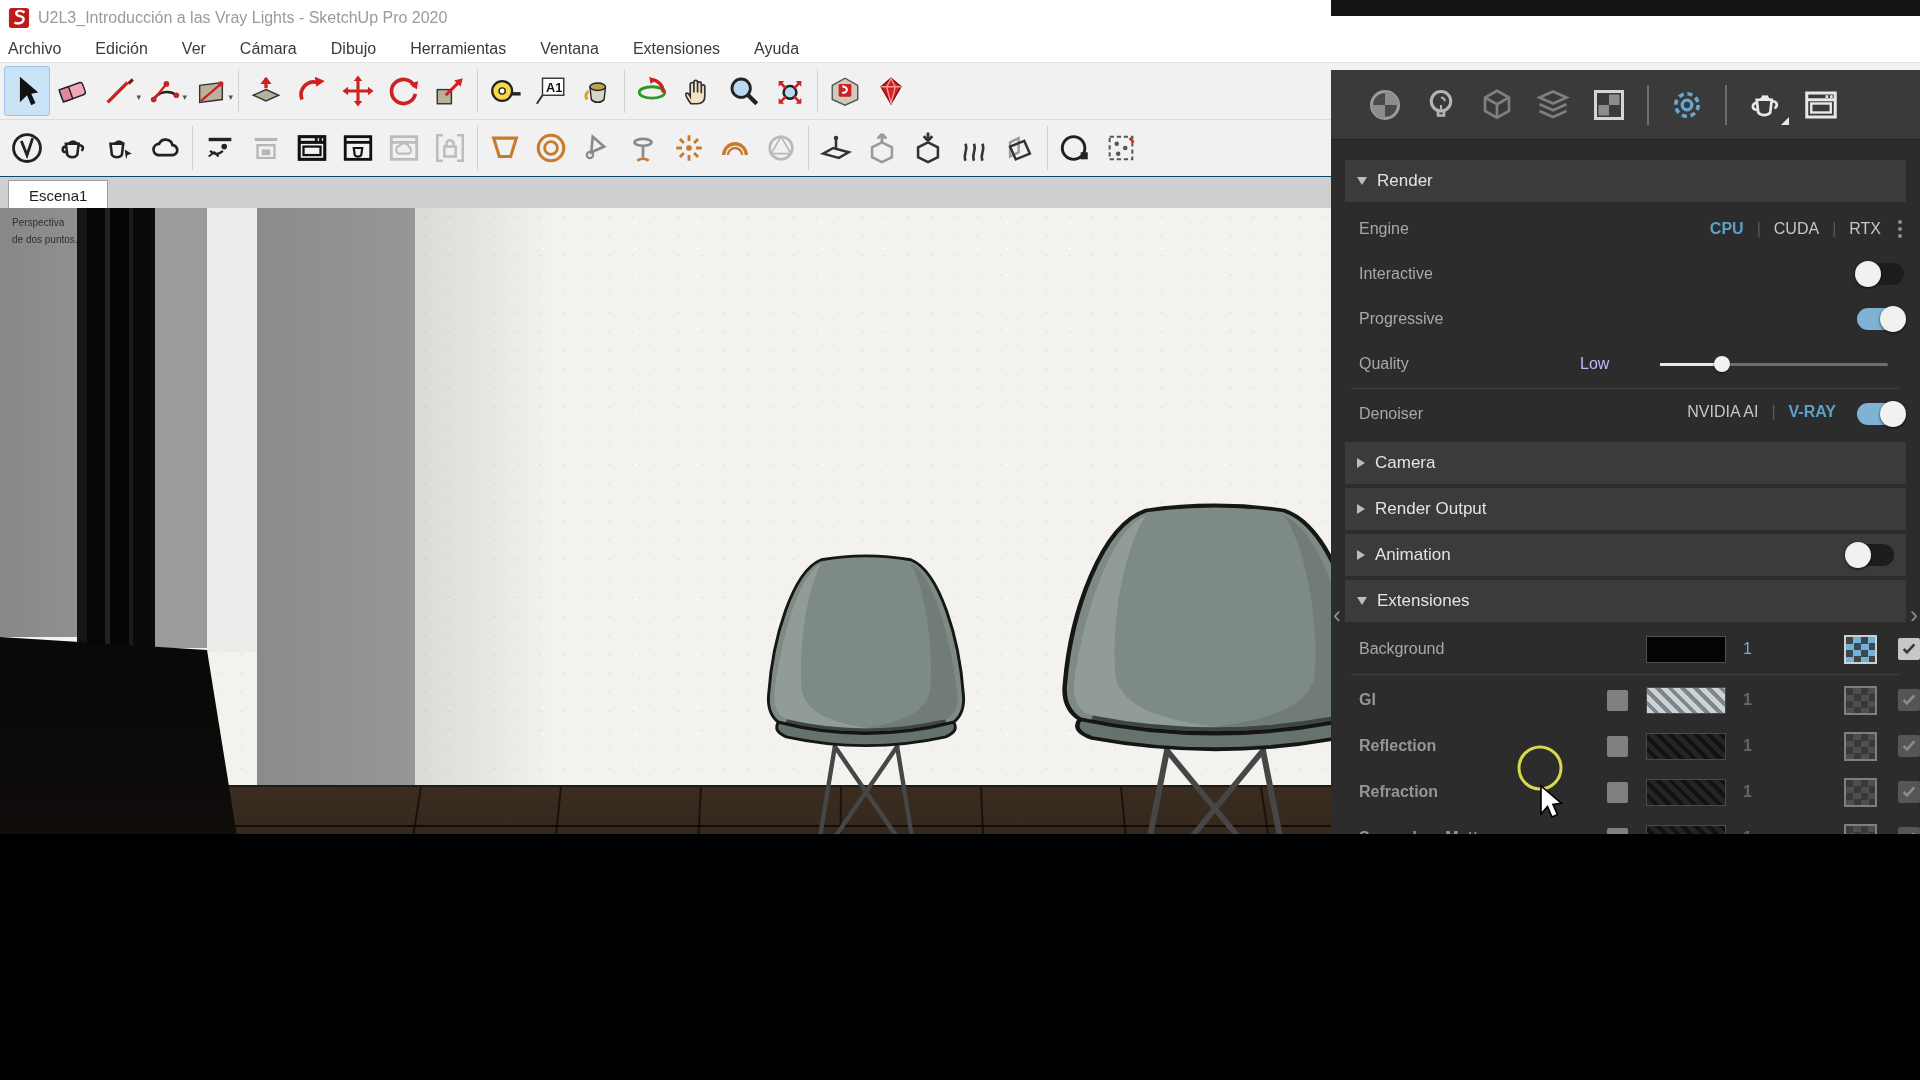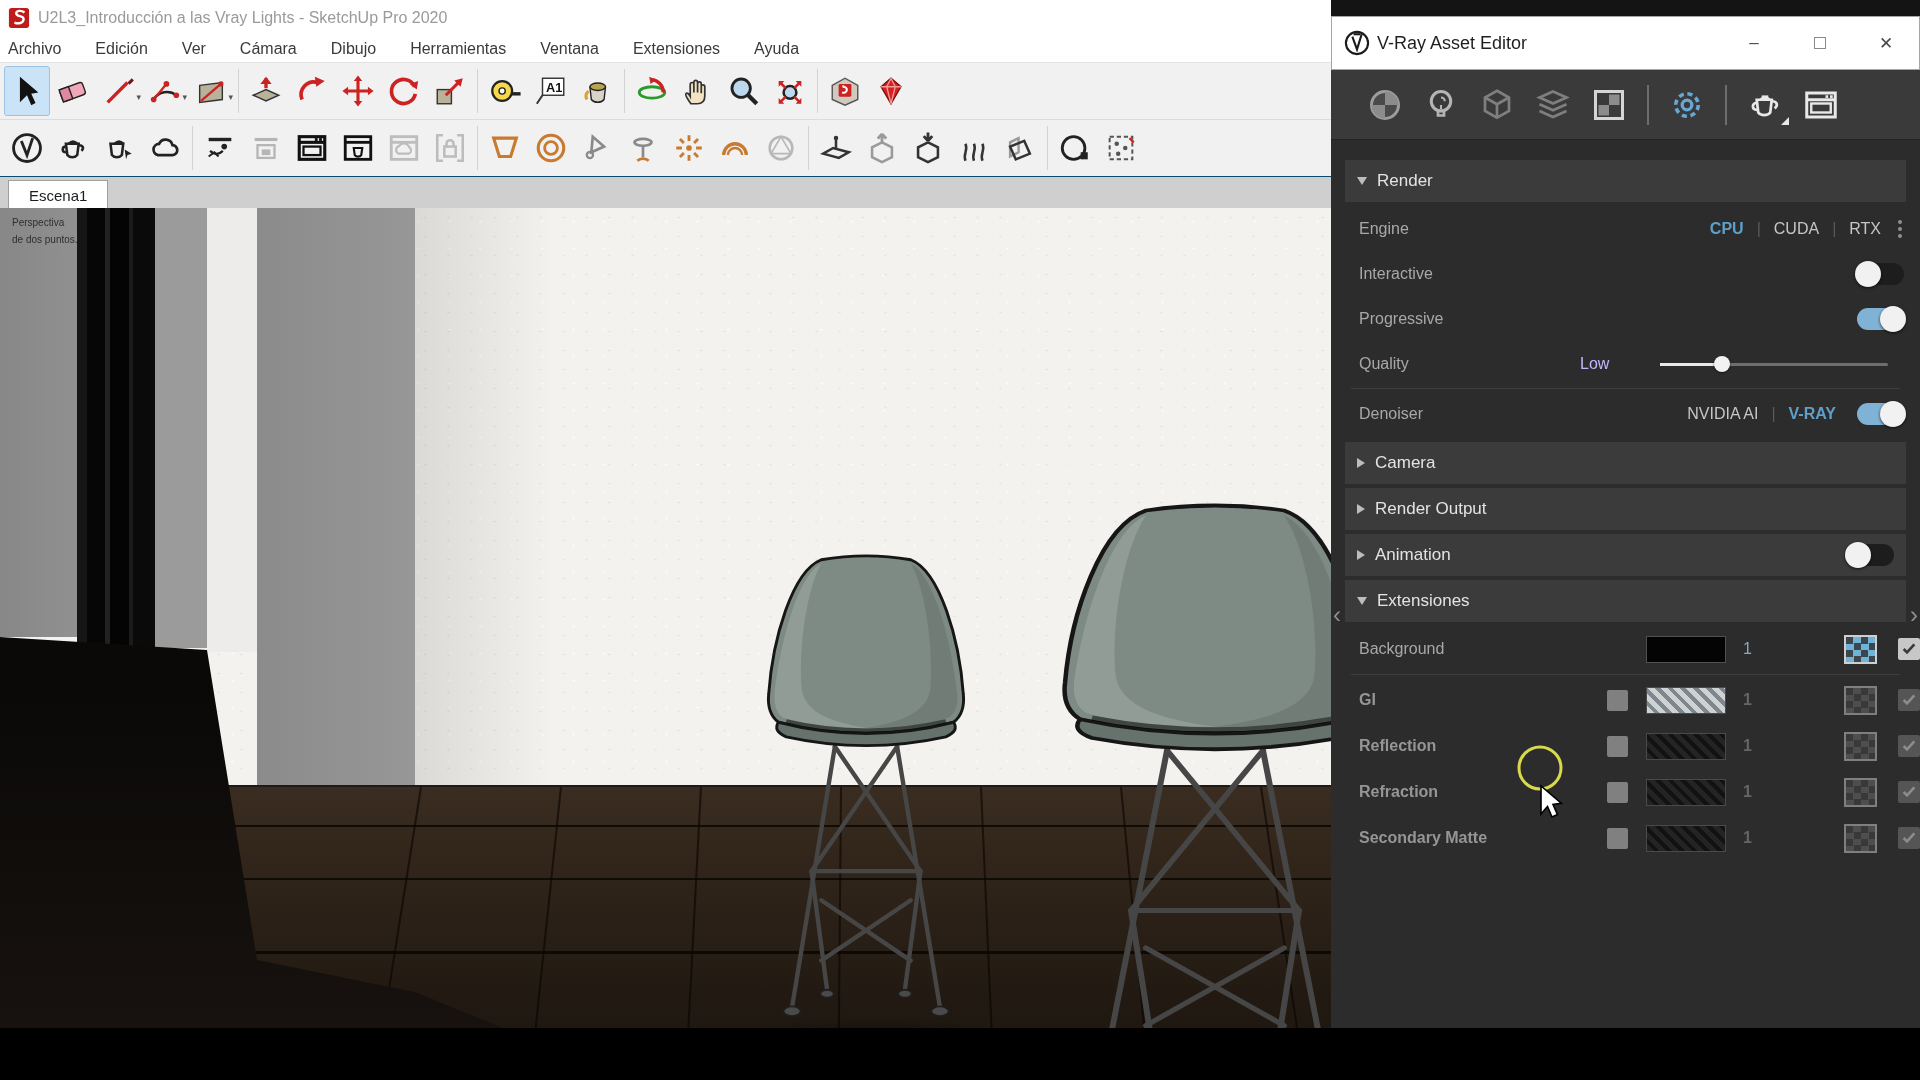--- a/index.html
+++ b/index.html
@@ -1,17 +1,17 @@
 <!DOCTYPE html>
 <html><head>
 <meta charset="utf-8">
 <style>
   html,body{margin:0;padding:0;background:#000;}
   *{box-sizing:border-box;font-family:"Liberation Sans",sans-serif;}
-  #screen{position:relative;width:1920px;height:1028px;background:#fff;overflow:hidden;}
+  #screen{position:relative;width:1920px;height:834px;background:#fff;overflow:hidden;}
 
   
   .titlebar{position:absolute;left:0;top:0;width:1920px;height:35px;background:#fff;display:flex;align-items:center;}
   .su-logo{width:22px;height:22px;margin:0 8px 0 8px;}
   .title-text{font-size:16px;color:#9a9a9a;}
   .menubar{position:absolute;left:0;top:35px;width:1920px;height:27px;background:#fff;display:flex;align-items:center;padding-left:8px;gap:34px;}
   .menu-item{font-size:16px;color:#3a3a3a;cursor:default;}
   .toolbar{position:absolute;left:0;width:1920px;background:#f1f1f1;display:flex;align-items:center;padding-left:4px;}
   .tb1{top:62px;height:57px;border-top:1px solid #e3e3e3;}
   .tb2{top:119px;height:57px;border-top:1px solid #dcdcdc;}
@@ -56,21 +56,21 @@
   .vt-icon svg{width:36px;height:36px;}
   .vt-sep{width:2px;height:40px;background:#6d6d6d;margin:0 10px;}
   .vray-body{position:absolute;left:0;top:140px;width:100%;height:940px;background:#2c2c2c;padding:20px 14px 0 14px;color:#a8a8a8;}
   .sec{height:42px;background:#3b3b3b;display:flex;align-items:center;padding:0 12px;margin-bottom:4px;}
   .sec-label{font-size:17px;color:#e3e3e3;margin-left:10px;}
   .tri-r{width:0;height:0;border-left:8px solid #bdbdbd;border-top:5px solid transparent;border-bottom:5px solid transparent;}
   .tri-d{width:0;height:0;border-top:8px solid #bdbdbd;border-left:5px solid transparent;border-right:5px solid transparent;}
   .prow{height:45px;display:flex;align-items:center;padding:0 2px 0 14px;font-size:16px;position:relative;}
   .plabel{color:#a8a8a8;}
   .divider{height:1px;background:#3e3e3e;margin:2px 6px;}
-  .rightcluster{margin-left:auto;display:flex;align-items:center;gap:13px;font-size:16px;}
+  .rightcluster{margin-left:auto;display:flex;gap:13px;font-size:16px;}
   .opt{color:#c6c6c6;}
   .opt.sel{color:#5ea0c9;font-weight:bold;}
   .optsep{color:#5a5a5a;}
   .dots{display:flex;flex-direction:column;gap:3px;margin-left:4px;margin-right:2px;}
   .dots i{width:4px;height:4px;border-radius:50%;background:#8f8f8f;}
   .tgl{width:47px;height:22px;border-radius:11px;background:#1d1d1d;position:relative;flex:none;}
   .tgl .knob{position:absolute;left:-2px;top:-2px;width:26px;height:26px;border-radius:50%;background:#f1f1f1;box-shadow:0 1px 3px rgba(0,0,0,.7);}
   .tgl.on{background:#7fb2d4;}
   .tgl.on .knob{left:auto;right:-2px;}
   .bluetxt{color:#c4b5fd;}
@@ -506,35 +506,20 @@
 
     <div class="camlabel">
       <div>Perspectiva</div>
       <div>de dos puntos.</div>
     </div>
   </div>
 
   <div class="vray-win">
     <div class="vray-topstrip"></div>
 
-    <div class="vray-titlebar">
-      <svg width="28" height="28" viewBox="0 0 24 24">
-          <circle cx="12" cy="12" r="9.5" fill="none" stroke="#1a1a1a" stroke-width="1.8"></circle>
-          <path d="M8 6.5 l4 11 4 -13" fill="none" stroke="#1a1a1a" stroke-width="1.8"></path>
-          <path d="M9 4.5 h6" stroke="#1a1a1a" stroke-width="1.8"></path>
-        </svg>
-      <span class="vray-title">V-Ray Asset Editor</span>
-      <div class="win-controls">
-        <div class="win-btn">–</div>
-        <div class="win-btn">
-            <span style="display:inline-block;width:12px;height:12px;border:1.5px solid #8a8a8a;"></span>
-          </div>
-        <div class="win-btn">✕</div>
-      </div>
-    </div>
 
     <div class="vray-toolbar">
       <div class="vt-icon">
           <svg viewBox="0 0 24 24">
             <circle cx="12" cy="12" r="9" fill="#4a4a4a" stroke="#9d9d9d" stroke-width="2"></circle>
             <path d="M12 3 a9 9 0 0 1 9 9 h-9 z" fill="#8c8c8c"></path>
             <path d="M12 21 a9 9 0 0 1 -9 -9 h9 z" fill="#8c8c8c"></path>
           </svg>
         </div>
       <div class="vt-icon">

